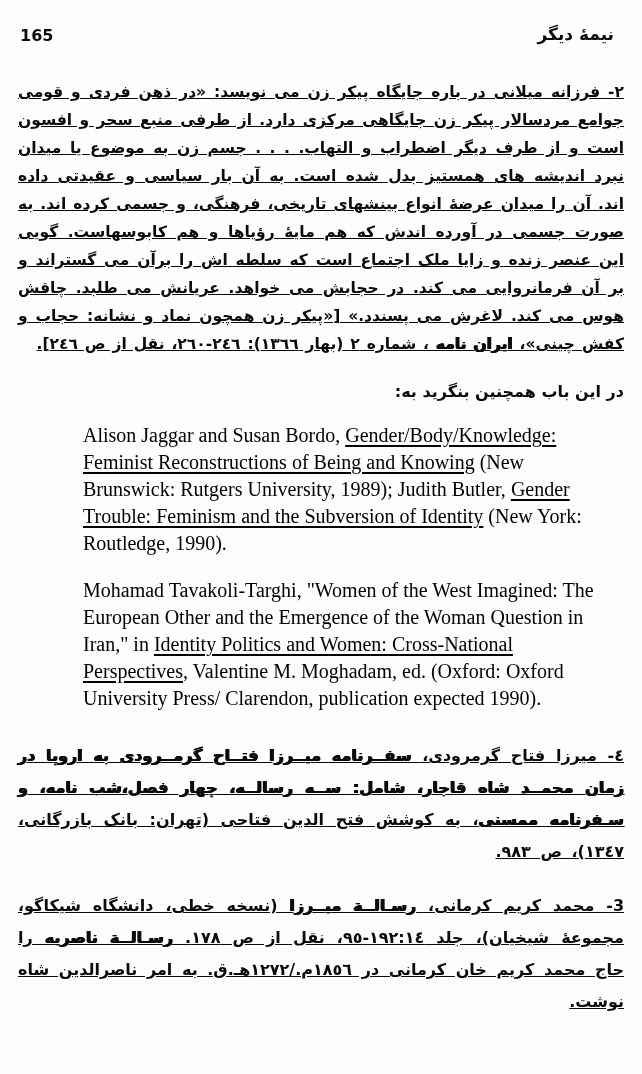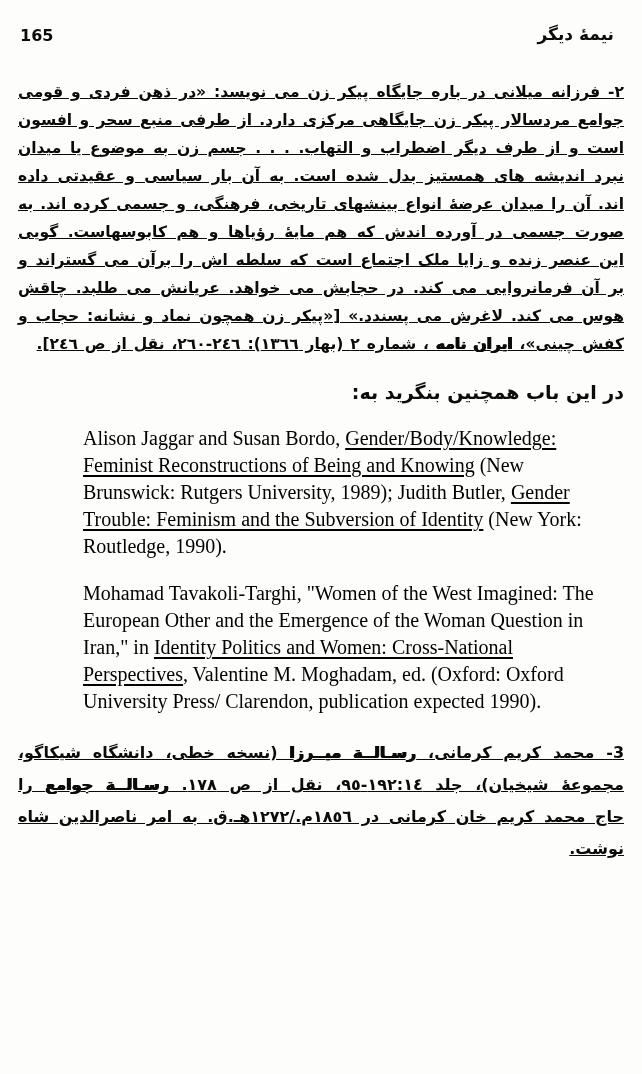--- a/index.html
+++ b/index.html
@@ -31,21 +31,21 @@
     font-size:15.5px;
     line-height:28px;
     word-spacing:1.5px;
     text-decoration:underline;
   }
   .fa-line{
     direction:rtl;
     text-align:right;
     font-family:"DejaVu Sans",sans-serif;
     font-weight:700;
-    font-size:19px;
+    font-size:16px;
     line-height:28px;
   }
   .fa-wide{
     font-size:16px;
     line-height:32px;
     word-spacing:4px;
   }
   .en{
     direction:ltr;
     text-align:left;
@@ -78,16 +78,17 @@
 
   <p class="fa mt-note2"><span>٢- فرزانه میلانی در باره جایگاه پیکر زن می نویسد: «در ذهن فردی و قومی جوامع مردسالار پیکر زن جایگاهی مرکزی دارد. از طرفی منبع سحر و افسون است و از طرف دیگر اضطراب و التهاب. . . . جسم زن به موضوع یا میدان نبرد اندیشه های همستیز بدل شده است. به آن بار سیاسی و عقیدتی داده اند. آن را میدان عرضهٔ انواع بینشهای تاریخی، فرهنگی، و جسمی کرده اند. به صورت جسمی در آورده اندش که هم مایهٔ رؤیاها و هم کابوسهاست. گویی این عنصر زنده و زایا ملک اجتماع است که سلطه اش را برآن می گستراند و بر آن فرمانروایی می کند. در حجابش می خواهد. عریانش می طلبد. چاقش هوس می کند. لاغرش می پسندد.» [«پیکر زن همچون نماد و نشانه: حجاب و کفش چینی»، </span><span class="b">ایران نامه</span><span> ، شماره ٢ (بهار ١٣٦٦): ٢٤٦-٢٦٠، نقل از ص ٢٤٦].</span></p>
 
   <p class="fa-line mt-see">در این باب همچنین بنگرید به:</p>
 
   <p class="en mt-cit1"><span>Alison Jaggar and Susan Bordo, </span><span class="u">Gender/Body/Knowledge: Feminist Reconstructions of Being and Knowing</span><span> (New Brunswick: Rutgers University, 1989); Judith Butler, </span><span class="u">Gender Trouble: Feminism and the Subversion of Identity</span><span> (New York: Routledge, 1990).</span></p>
 
 
   <p class="en mt-cit2"><span>Mohamad Tavakoli-Targhi, "Women of the West Imagined: The European Other and the Emergence of the Woman Question in Iran," in </span><span class="u">Identity Politics and Women: Cross-National Perspectives</span><span>, Valentine M. Moghadam, ed. (Oxford: Oxford University Press/ Clarendon, publication expected 1990).</span></p>
 
+  <p class="fa fa-wide mt-n4"><span>٤- میرزا فتاح گرمرودی، </span><span class="b">سفــرنامه میــرزا فتــاح گرمــرودی به اروپا در زمان محمــد شاه قاجار، شامل: ســه رسالــه، چهار فصل،شب نامه، و سـفرنامه ممسنی</span><span>، به کوشش فتح الدین فتاحی (تهران: بانک بازرگانی، ١٣٤٧)، ص ٩٨٣.</span></p>
 
-  <p class="fa fa-wide mt-n5"><span>3- محمد کریم کرمانی، </span><span class="b">رسـالــة میــرزا</span><span> (نسخه خطی، دانشگاه شیکاگو، مجموعهٔ شیخیان)، جلد ١٩٢:١٤-٩٥، نقل از ص ١٧٨. </span><span class="b">رسـالــة جوامع</span><span> را حاج محمد کریم خان کرمانی در ١٨٥٦م./١٢٧٢هـ.ق. به امر ناصرالدین شاه نوشت.</span></p>
+  <p class="fa fa-wide mt-n5"><span>3- محمد کریم کرمانی، </span><span class="b">رسـالــة میــرزا</span><span> (نسخه خطی، دانشگاه شیکاگو، مجموعهٔ شیخیان)، جلد ١٩٢:١٤-٩٥، نقل از ص ١٧٨. </span><span class="b">رسـالــة ناصریه</span><span> را حاج محمد کریم خان کرمانی در ١٨٥٦م./١٢٧٢هـ.ق. به امر ناصرالدین شاه نوشت.</span></p>
 
 </div>
 
 </body></html>

